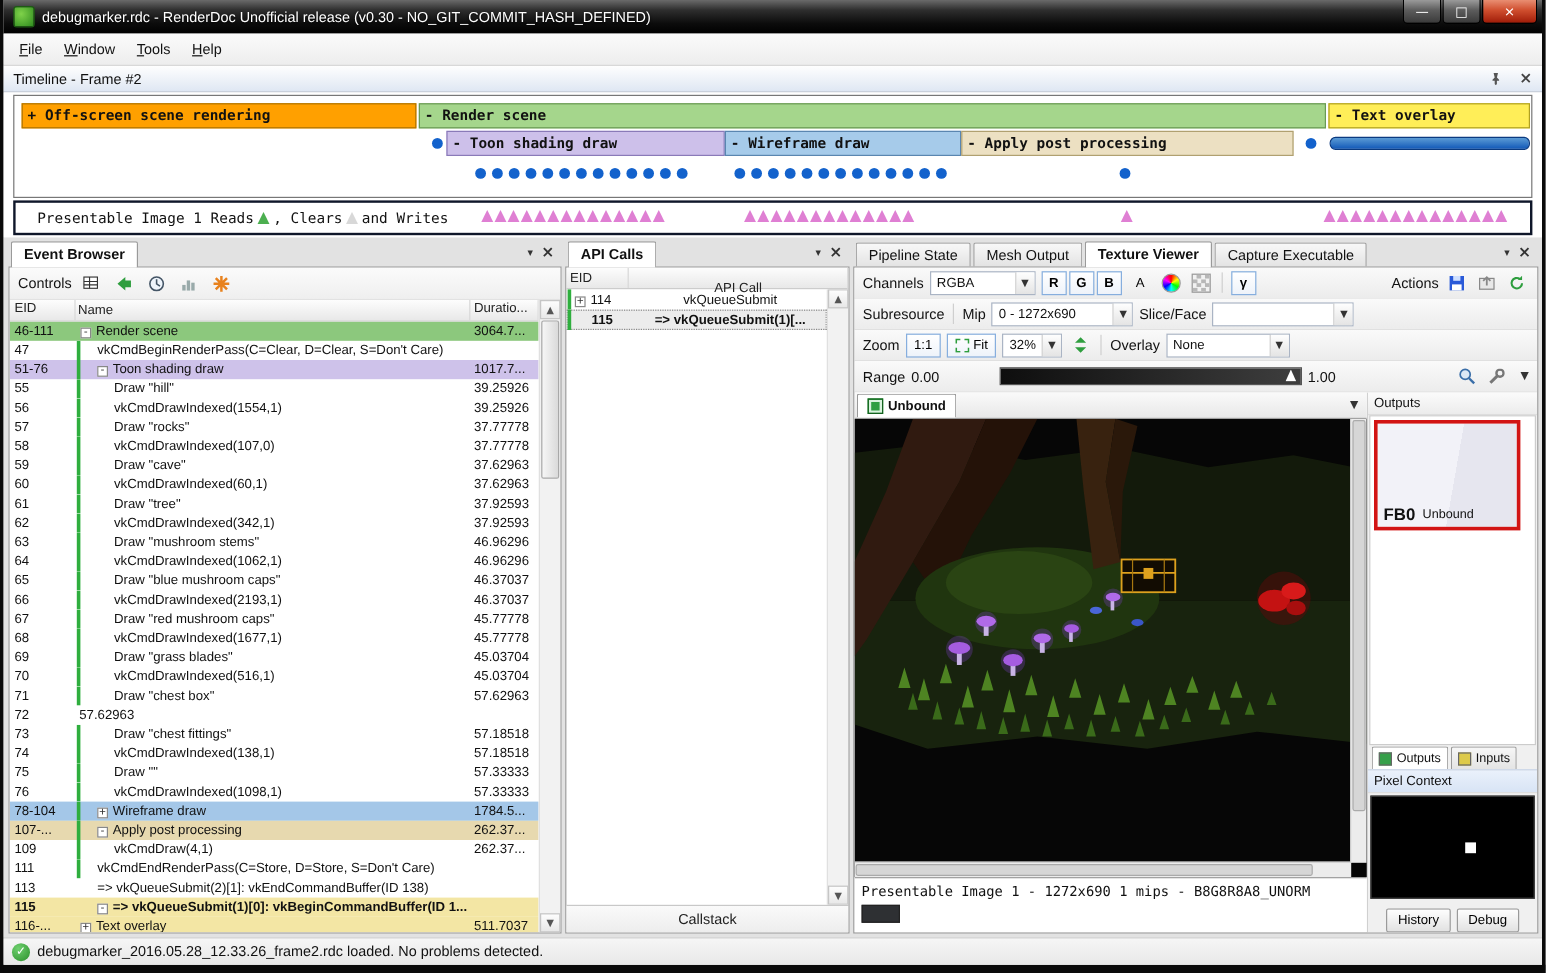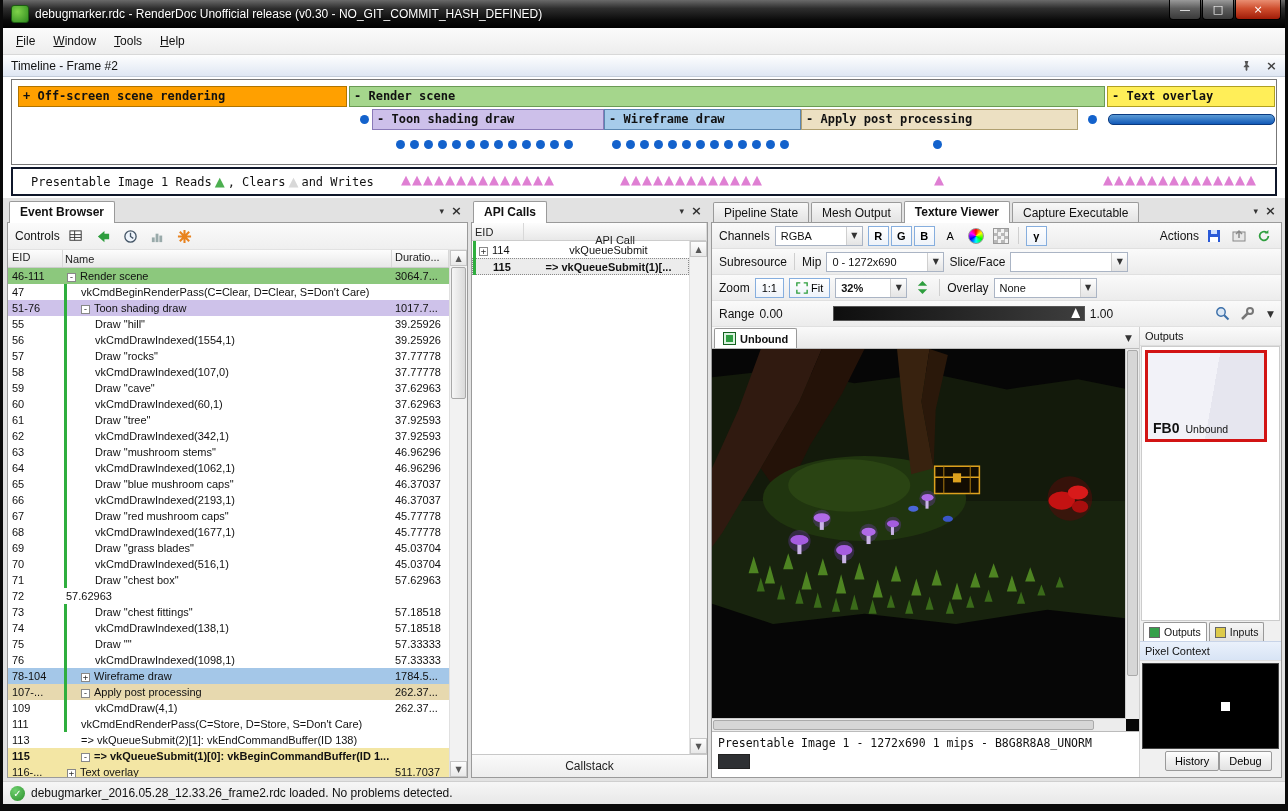--- a/index.html
+++ b/index.html
@@ -111,21 +111,21 @@
   .fb-name{font-weight:bold;font-size:14px;}
   .fb-status{font-size:10.5px;margin-bottom:1px;}
   .side-tabs{height:20px;flex:0 0 20px;display:flex;align-items:flex-end;padding-left:3px;gap:2px;}
   .side-tab{height:19px;display:flex;align-items:center;gap:4px;padding:0 5px;border:1px solid #999;border-bottom:none;border-radius:2px 2px 0 0;background:linear-gradient(#f6f6f6,#e4e4e4);font-size:10.5px;box-sizing:border-box;}
   .side-tab.active{background:#fff;}
   .sq{width:9px;height:9px;border:1px solid #666;flex:0 0 9px;}
   .side-tab.outputs .sq{background:#35a04a;}
   .side-tab.inputs .sq{background:#ddca4a;}
   .pixel-context{flex:0 0 84px;margin:2px;background:#000;border:1px solid #444;position:relative;}
   .px-dot{position:absolute;left:58%;top:45%;width:9px;height:9px;background:#fff;}
-  .side-buttons{flex:0 0 26px;display:flex;align-items:flex-start;justify-content:space-between;padding:0 25px;}
+  .side-buttons{flex:0 0 26px;display:flex;align-items:flex-end;justify-content:space-between;padding:0 15px;}
   .side-buttons button{height:20px;padding:0 9px;font-size:11px;border:1px solid #9a9a9a;border-radius:2px;background:linear-gradient(#fefefe,#e2e2e2);font-family:"Liberation Sans",sans-serif;}
   
   .statusbar{height:22px;flex:0 0 22px;background:linear-gradient(#f6f6f6,#e8e8e8);border-top:1px solid #cfcfcf;display:flex;align-items:center;gap:6px;padding:0 7px;font-size:12px;}
   .ok-icon{width:15px;height:15px;border-radius:50%;background:radial-gradient(circle at 35% 30%,#6fd06f,#2a8f2a);color:#fff;font-size:10px;display:flex;align-items:center;justify-content:center;font-family:"DejaVu Sans",sans-serif;flex:0 0 15px;}
 </style>
 </head>
 <body>
 
 <div class="window">
 
@@ -648,21 +648,21 @@
 
         <div class="tv-toolbar">
           <span class="lbl">Zoom</span>
           <button class="tool-btn">1:1</button>
           <button class="tool-btn">
             <svg width="12" height="12" viewBox="0 0 14 14">
                 <path d="M1 5 V1 H5 M9 1 H13 V5 M13 9 V13 H9 M5 13 H1 V9" stroke="#2e9e3e" fill="none" stroke-width="1.6"></path>
               </svg>
             <span>Fit</span>
           </button>
-          <div class="dropdown" style="width:72px;font-weight:bold;">
+          <div class="dropdown" style="width:50px;">
             <span class="dd-val">32%</span>
             <span class="dd-arrow">▼</span>
           </div>
           <button class="icon-btn">
               <svg width="13" height="15" viewBox="0 0 14 16">
                 <path d="M7 1 L12 6 H2 Z" fill="#2e9e3e"></path>
                 <path d="M7 15 L2 10 H12 Z" fill="#2e9e3e"></path>
               </svg>
             </button>
           <div class="sep"></div>

